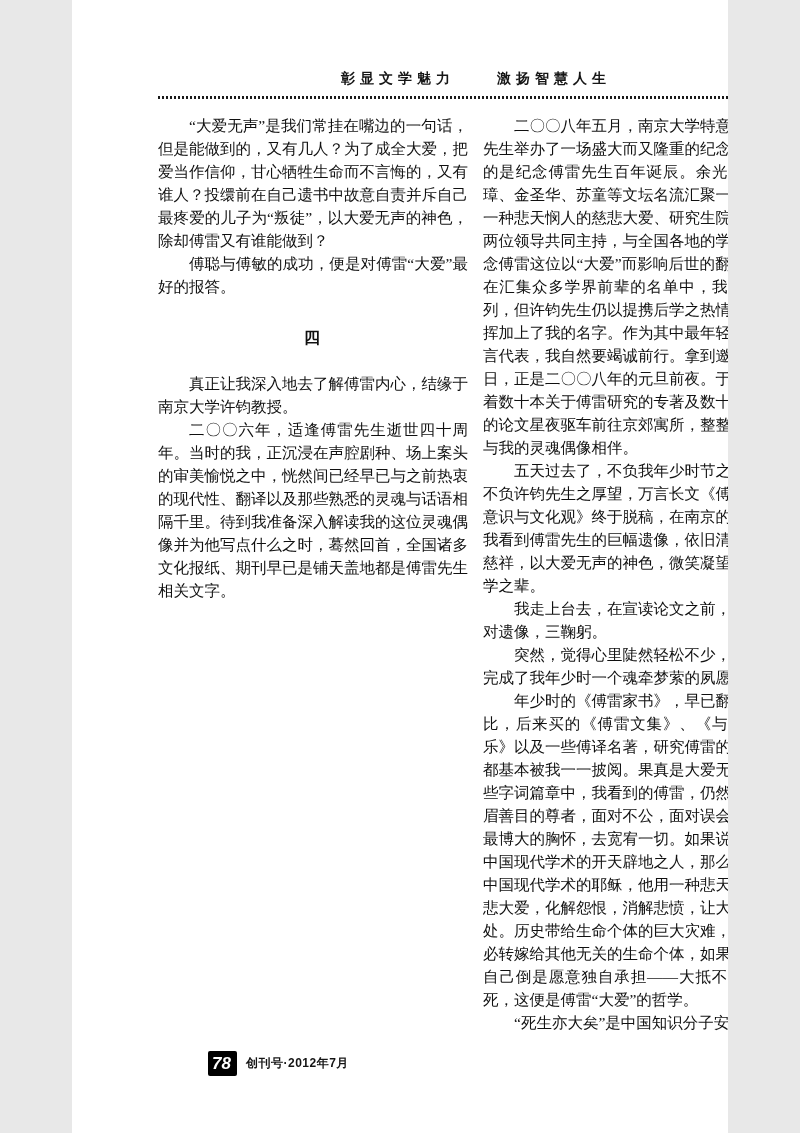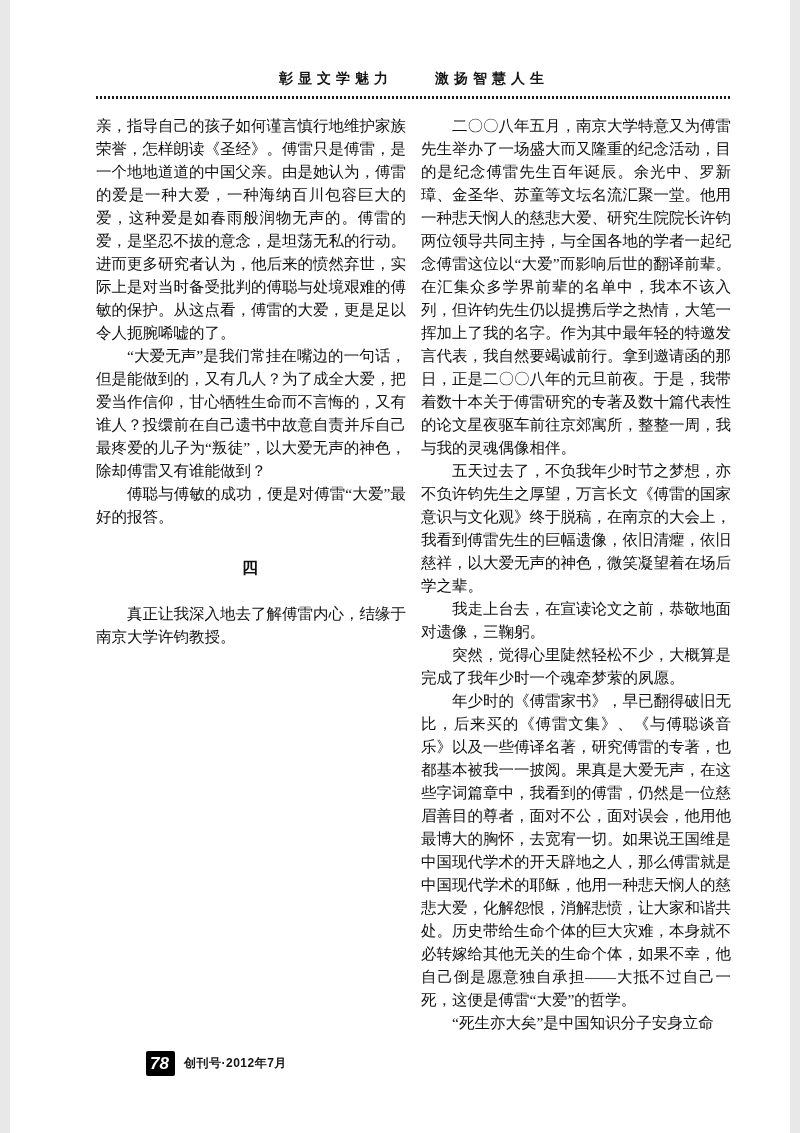--- a/index.html
+++ b/index.html
@@ -2,21 +2,21 @@
 <html><head>
 <meta charset="utf-8">
 <style>
   html, body {
     margin: 0;
     padding: 0;
     background: #e8e8e8;
   }
   .page {
     position: relative;
-    width: 780px;
+    width: 656px;
     height: 1133px;
     background: #ffffff;
     margin: 0 auto;
     overflow: hidden;
     color: #111;
     box-sizing: border-box;
   }
   .content {
     position: absolute;
     left: 86px;
@@ -105,25 +105,25 @@
 
     <div class="header-row">
       <span>彰显文学魅力</span>
       <span>激扬智慧人生</span>
     </div>
     <div class="dotted-rule"></div>
 
     <div class="columns">
 
       <div class="col">
-        <p class="continuation">亲，指导自己的孩子如何谨言慎行地维护家族荣誉，怎样朗读《圣经》。傅雷只是傅雷，是一个地地道道的中国父亲。由是她认为，傅雷的爱是一种大爱，一种海纳百川包容巨大的爱，这种爱是如春雨般润物无声的。傅雷的爱，是坚忍不拔的意念，是坦荡无私的行动。进而更多研究者认为，他后来的愤然弃世，实际上是对当时备受批判的傅聪与处境艰难的傅敏的保护。从这点看，傅雷的大爱，更是足以令人扼腕唏嘘的了。</p>
         <p>“大爱无声”是我们常挂在嘴边的一句话，但是能做到的，又有几人？为了成全大爱，把爱当作信仰，甘心牺牲生命而不言悔的，又有谁人？投缳前在自己遗书中故意自责并斥自己最疼爱的儿子为“叛徒”，以大爱无声的神色，除却傅雷又有谁能做到？</p>
         <p>傅聪与傅敏的成功，便是对傅雷“大爱”最好的报答。</p>
         <div class="section-heading">四</div>
         <p>真正让我深入地去了解傅雷内心，结缘于南京大学许钧教授。</p>
+        <p>二〇〇六年，适逢傅雷先生逝世四十周年。当时的我，正沉浸在声腔剧种、场上案头的审美愉悦之中，恍然间已经早已与之前热衷的现代性、翻译以及那些熟悉的灵魂与话语相隔千里。待到我准备深入解读我的这位灵魂偶像并为他写点什么之时，蓦然回首，全国诸多文化报纸、期刊早已是铺天盖地都是傅雷先生相关文字。</p>
       </div>
 
       <div class="col">
         <p>二〇〇八年五月，南京大学特意又为傅雷先生举办了一场盛大而又隆重的纪念活动，目的是纪念傅雷先生百年诞辰。余光中、罗新璋、金圣华、苏童等文坛名流汇聚一堂。他用一种悲天悯人的慈悲大爱、研究生院院长许钧两位领导共同主持，与全国各地的学者一起纪念傅雷这位以“大爱”而影响后世的翻译前辈。在汇集众多学界前辈的名单中，我本不该入列，但许钧先生仍以提携后学之热情，大笔一挥加上了我的名字。作为其中最年轻的特邀发言代表，我自然要竭诚前行。拿到邀请函的那日，正是二〇〇八年的元旦前夜。于是，我带着数十本关于傅雷研究的专著及数十篇代表性的论文星夜驱车前往京郊寓所，整整一周，我与我的灵魂偶像相伴。</p>
         <p>五天过去了，不负我年少时节之梦想，亦不负许钧先生之厚望，万言长文《傅雷的国家意识与文化观》终于脱稿，在南京的大会上，我看到傅雷先生的巨幅遗像，依旧清癯，依旧慈祥，以大爱无声的神色，微笑凝望着在场后学之辈。</p>
         <p>我走上台去，在宣读论文之前，恭敬地面对遗像，三鞠躬。</p>
         <p>突然，觉得心里陡然轻松不少，大概算是完成了我年少时一个魂牵梦萦的夙愿。</p>
         <p>年少时的《傅雷家书》，早已翻得破旧无比，后来买的《傅雷文集》、《与傅聪谈音乐》以及一些傅译名著，研究傅雷的专著，也都基本被我一一披阅。果真是大爱无声，在这些字词篇章中，我看到的傅雷，仍然是一位慈眉善目的尊者，面对不公，面对误会，他用他最博大的胸怀，去宽宥一切。如果说王国维是中国现代学术的开天辟地之人，那么傅雷就是中国现代学术的耶稣，他用一种悲天悯人的慈悲大爱，化解怨恨，消解悲愤，让大家和谐共处。历史带给生命个体的巨大灾难，本身就不必转嫁给其他无关的生命个体，如果不幸，他自己倒是愿意独自承担——大抵不过自己一死，这便是傅雷“大爱”的哲学。</p>
         <p>“死生亦大矣”是中国知识分子安身立命</p>
       </div>

